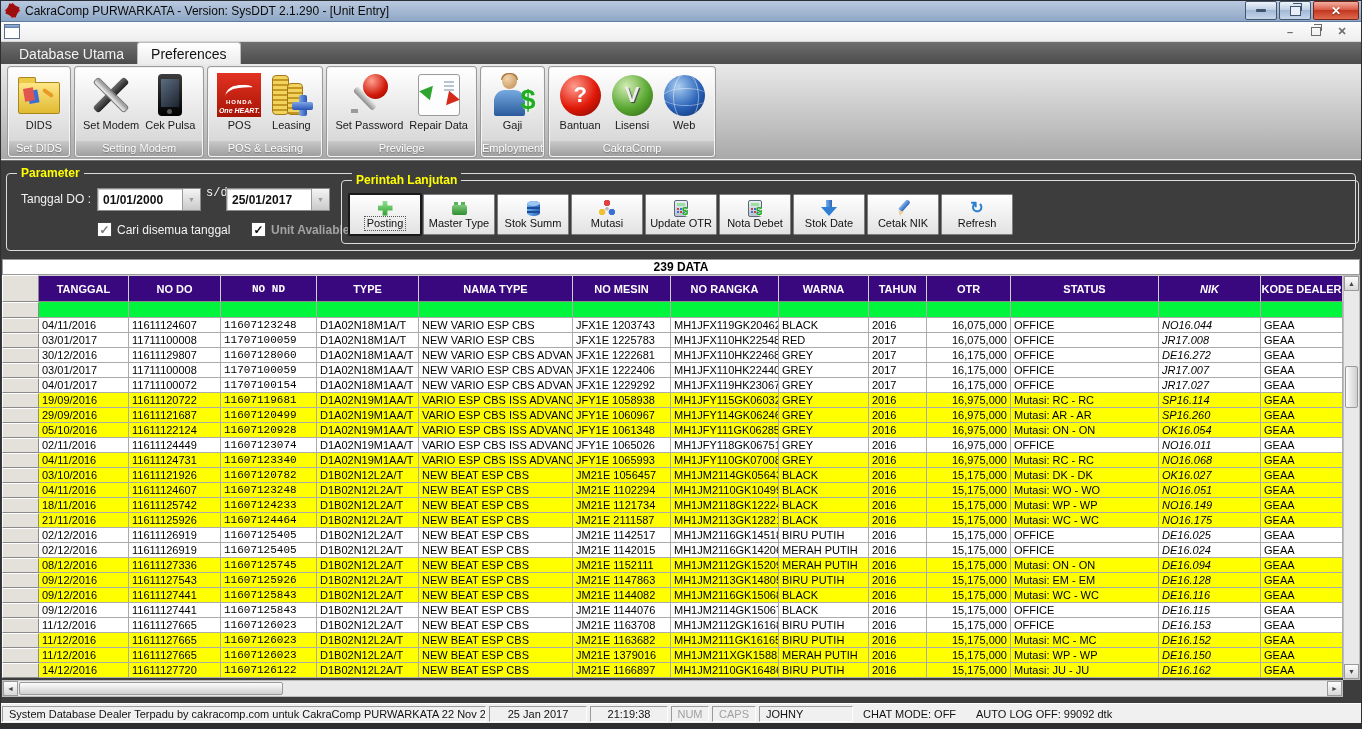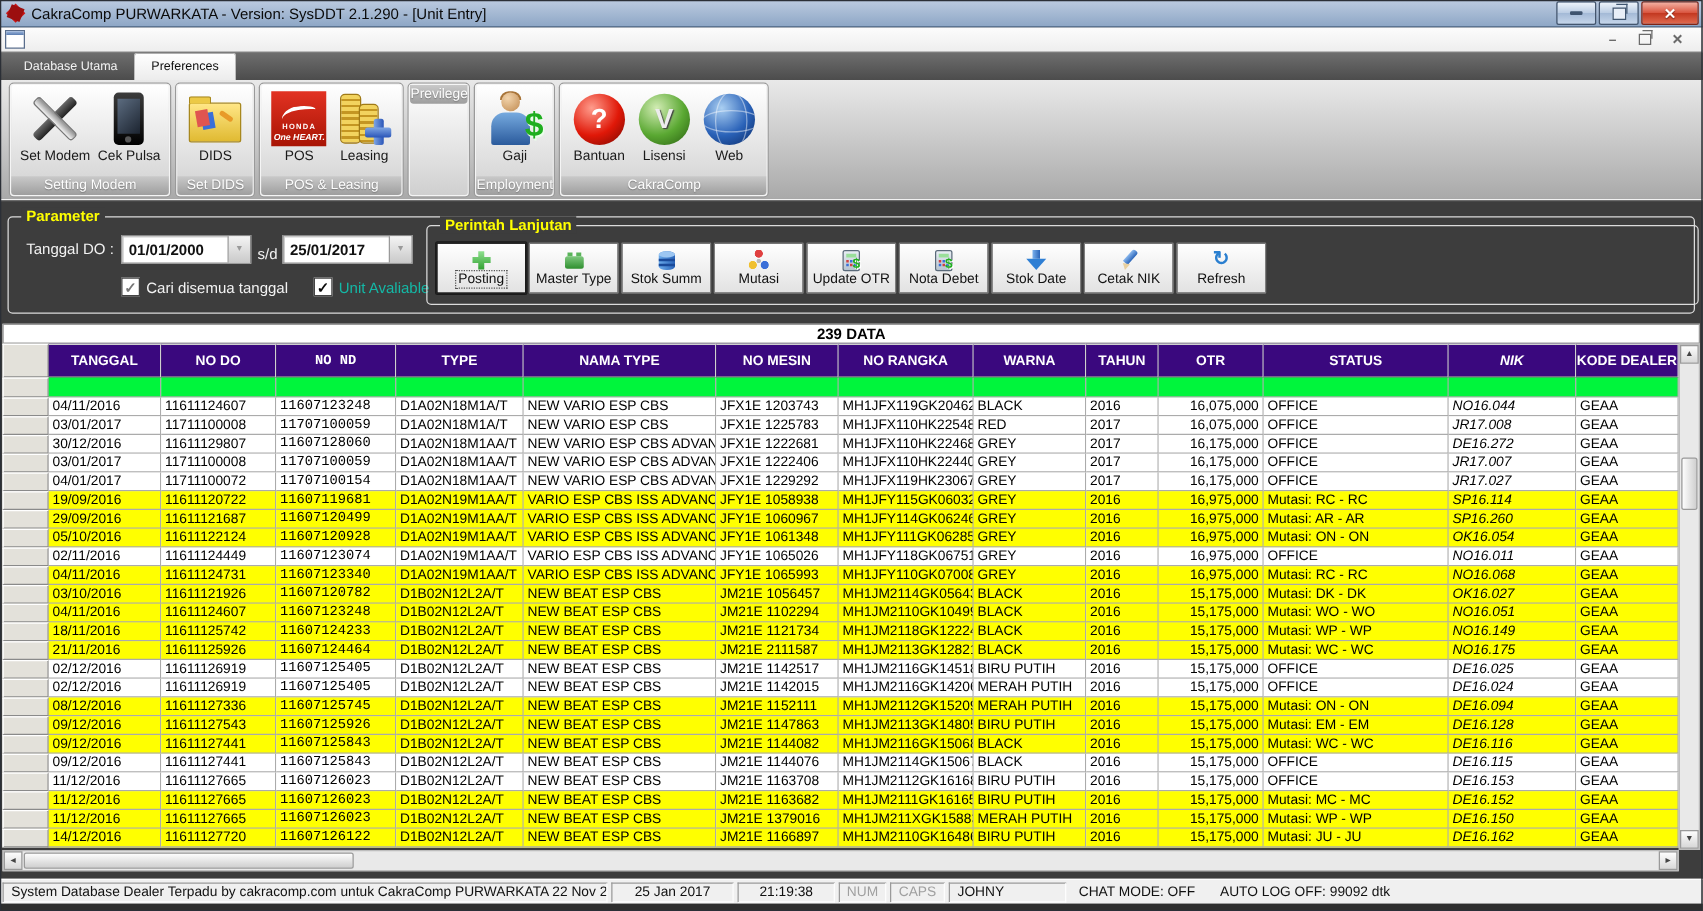--- a/index.html
+++ b/index.html
@@ -36,21 +36,21 @@
   .formicon{width:14px;height:13px;border:1px solid #5a6e8c;background:#fff;position:relative;}
   .formicon::before{content:"";position:absolute;left:0;top:0;right:0;height:3px;background:linear-gradient(#9cb6dc,#5a7cb0);}
   .mdibtns{margin-left:auto;display:flex;gap:6px;padding-right:6px;}
   .mdibtn{width:20px;height:15px;display:flex;align-items:center;justify-content:center;color:#6b6b6b;font-size:11px;font-weight:bold;}
   .mdirest{position:relative;width:8px;height:7px;border:1px solid #6b6b6b;}
   .mdirest::before{content:"";position:absolute;left:2px;top:-4px;width:7px;height:6px;border:1px solid #6b6b6b;border-left:none;border-bottom:none;}
 
   
   .tabrow{position:absolute;top:42px;left:0;width:1362px;height:22px;
     background:linear-gradient(#6e6e6e,#4c4c4c);display:flex;align-items:flex-end;padding-left:6px;box-sizing:border-box;}
-  .tab{height:21px;padding:0 13px;display:flex;align-items:center;font-size:10px;color:#f2f2f2;margin-top:40px;}
+  .tab{height:21px;padding:0 13px;display:flex;align-items:center;font-size:14px;color:#f2f2f2;margin-top:40px;}
   .tab.active{background:linear-gradient(#ffffff,#ececec);color:#111;border:1px solid #bdbdbd;border-bottom:none;border-radius:3px 3px 0 0;}
 
   
   .ribbon{position:absolute;top:64px;left:0;width:1362px;height:96px;
     background:linear-gradient(#e9e9e9,#bdbdbd 70%,#a9a9a9);
     border-bottom:1px solid #f2f2f2;display:flex;align-items:flex-start;padding:3px 0 0 8px;box-sizing:border-box;}
   .rgroup{height:88px;margin-right:5px;border:1px solid #f5f5f5;box-shadow:0 0 0 1px #9a9a9a;border-radius:3px;
     background:linear-gradient(#ffffff,#dcdcdc 75%,#cfcfcf);display:flex;flex-direction:column;}
   .ritems{flex:1;display:flex;align-items:flex-start;justify-content:center;padding:2px 4px 0 4px;}
   .ritem{display:flex;flex-direction:column;align-items:center;padding:1px 3px;cursor:default;}
@@ -106,21 +106,21 @@
   .gbox .legend{position:absolute;top:-8px;left:10px;background:#3d3d3d;padding:0 4px;color:var(--yel);font-size:12px;font-weight:bold;line-height:14px;}
   .pbox{left:6px;top:12px;width:1348px;height:76px;}
   .plabel{position:absolute;color:#f2f2f2;font-size:12px;}
   .combo{position:absolute;width:102px;height:21px;background:#fff;border:1px solid #8a8a8a;display:flex;box-shadow:inset 1px 1px 0 #cfcfcf;}
   .combo .val{flex:1;font-weight:bold;font-size:12px;color:#111;display:flex;align-items:center;padding-left:5px;}
   .combo .drop{width:17px;background:linear-gradient(#f4f4f4,#cacaca);border-left:1px solid #9a9a9a;display:flex;align-items:center;justify-content:center;color:#9a9a9a;font-size:7px;}
   .chkrow{position:absolute;display:flex;align-items:center;gap:5px;}
   .chk{width:13px;height:13px;background:#fff;border:1px solid #444;display:flex;align-items:center;justify-content:center;font-size:12px;font-weight:bold;line-height:1;}
   .chk.dim{color:#777;} .chk.on{color:#0a0a0a;}
   .chklabel{font-size:12px;color:#f2f2f2;}
-  .chklabel.red{color:#14b8a6;font-weight:normal;}
+  .chklabel.red{color:#a3a3a3;font-weight:bold;}
   .cmdbox{left:334px;top:6px;width:1016px;height:62px;}
   .cmdrow{position:absolute;left:7px;top:13px;display:flex;}
   .cmdbtn{width:70px;height:39px;margin-right:2px;background:linear-gradient(#ffffff,#e2e2e2);border:1px solid #7e7e7e;border-radius:1px;display:flex;flex-direction:column;align-items:center;justify-content:center;cursor:default;}
   .cmdbtn.focus{border:1px solid #1a1a1a;box-shadow:0 0 0 1px #1a1a1a;}
   .cmdbtn .cicon{height:17px;display:flex;align-items:center;justify-content:center;}
   .cmdbtn .clabel{font-size:11px;color:#111;line-height:13px;}
   .cmdbtn.focus .clabel{outline:1px dotted #555;padding:0 2px;}
 
   
   .ico-plus{width:15px;height:15px;background:linear-gradient(#8ee08e,#2f9f2f);clip-path:polygon(34% 0,66% 0,66% 34%,100% 34%,100% 66%,66% 66%,66% 100%,34% 100%,34% 66%,0 66%,0 34%,34% 34%);}
@@ -220,50 +220,50 @@
   <div class="tab">Database Utama</div>
   <div class="tab active">Preferences</div>
 </div>
 
 <div class="ribbon">
 
   <div class="rgroup">
     <div class="ritems">
       <div class="ritem">
         <div class="ricon">
+            <div class="folder-icon">
+              <span class="d1"></span>
+              <span class="d2"></span>
+            </div>
+          </div>
+        <div class="rlabel">DIDS</div>
+      </div>
+    </div>
+    <div class="rcaption">Set DIDS</div>
+  </div>
+
+  <div class="rgroup">
+    <div class="ritems">
+      <div class="ritem">
+        <div class="ricon">
             <div class="tools-icon">
               <span class="t1"></span>
               <span class="t2"></span>
             </div>
           </div>
         <div class="rlabel">Set Modem</div>
       </div>
       <div class="ritem">
         <div class="ricon">
             <div class="phone-icon"></div>
           </div>
         <div class="rlabel">Cek Pulsa</div>
       </div>
     </div>
     <div class="rcaption">Setting Modem</div>
-  </div>
-
-  <div class="rgroup">
-    <div class="ritems">
-      <div class="ritem">
-        <div class="ricon">
-            <div class="folder-icon">
-              <span class="d1"></span>
-              <span class="d2"></span>
-            </div>
-          </div>
-        <div class="rlabel">DIDS</div>
-      </div>
-    </div>
-    <div class="rcaption">Set DIDS</div>
   </div>
 
   <div class="rgroup">
     <div class="ritems">
       <div class="ritem">
         <div class="ricon">
           <div class="honda-icon">
             <span class="honda-wing"></span>
             <span class="honda-t1">HONDA</span>
             <span class="honda-t2">One HEART.</span>
@@ -279,20 +279,40 @@
               <span class="plus"></span>
             </div>
           </div>
         <div class="rlabel">Leasing</div>
       </div>
     </div>
     <div class="rcaption">POS &amp; Leasing</div>
   </div>
 
   <div class="rgroup">
+    <div class="ritems">
+      <div class="ritem">
+        <div class="ricon">
+            <div class="key-icon">
+              <span class="ball"></span>
+              <span class="stem"></span>
+              <span class="tooth"></span>
+            </div>
+          </div>
+        <div class="rlabel">Set Password</div>
+      </div>
+      <div class="ritem">
+        <div class="ricon">
+            <div class="repair-icon">
+              <span class="doc"></span>
+            </div>
+          </div>
+        <div class="rlabel">Repair Data</div>
+      </div>
+    </div>
     <div class="rcaption">Previlege</div>
   </div>
 
   <div class="rgroup">
     <div class="ritems">
       <div class="ritem">
         <div class="ricon">
             <div class="person-icon">
               <span class="hair"></span>
               <span class="head"></span>
@@ -333,21 +353,21 @@
 
 <div class="parampanel">
   <div class="gbox pbox">
     <span class="legend">Parameter</span>
 
     <div class="plabel" style="left:14px;top:18px;">Tanggal DO  :</div>
     <div class="combo" style="left:90px;top:14px;">
       <div class="val">01/01/2000</div>
       <div class="drop">▼</div>
     </div>
-    <div class="plabel" style="left:199px;top:22px;">s/d</div>
+    <div class="plabel" style="left:199px;top:12px;font-family:Liberation Mono, monospace;">s/d</div>
     <div class="combo" style="left:219px;top:14px;">
       <div class="val">25/01/2017</div>
       <div class="drop">▼</div>
     </div>
 
     <div class="chkrow" style="left:90px;top:48px;">
       <span class="chk dim">✓</span>
       <span class="chklabel">Cari disemua tanggal</span>
     </div>
     <div class="chkrow" style="left:244px;top:48px;">

